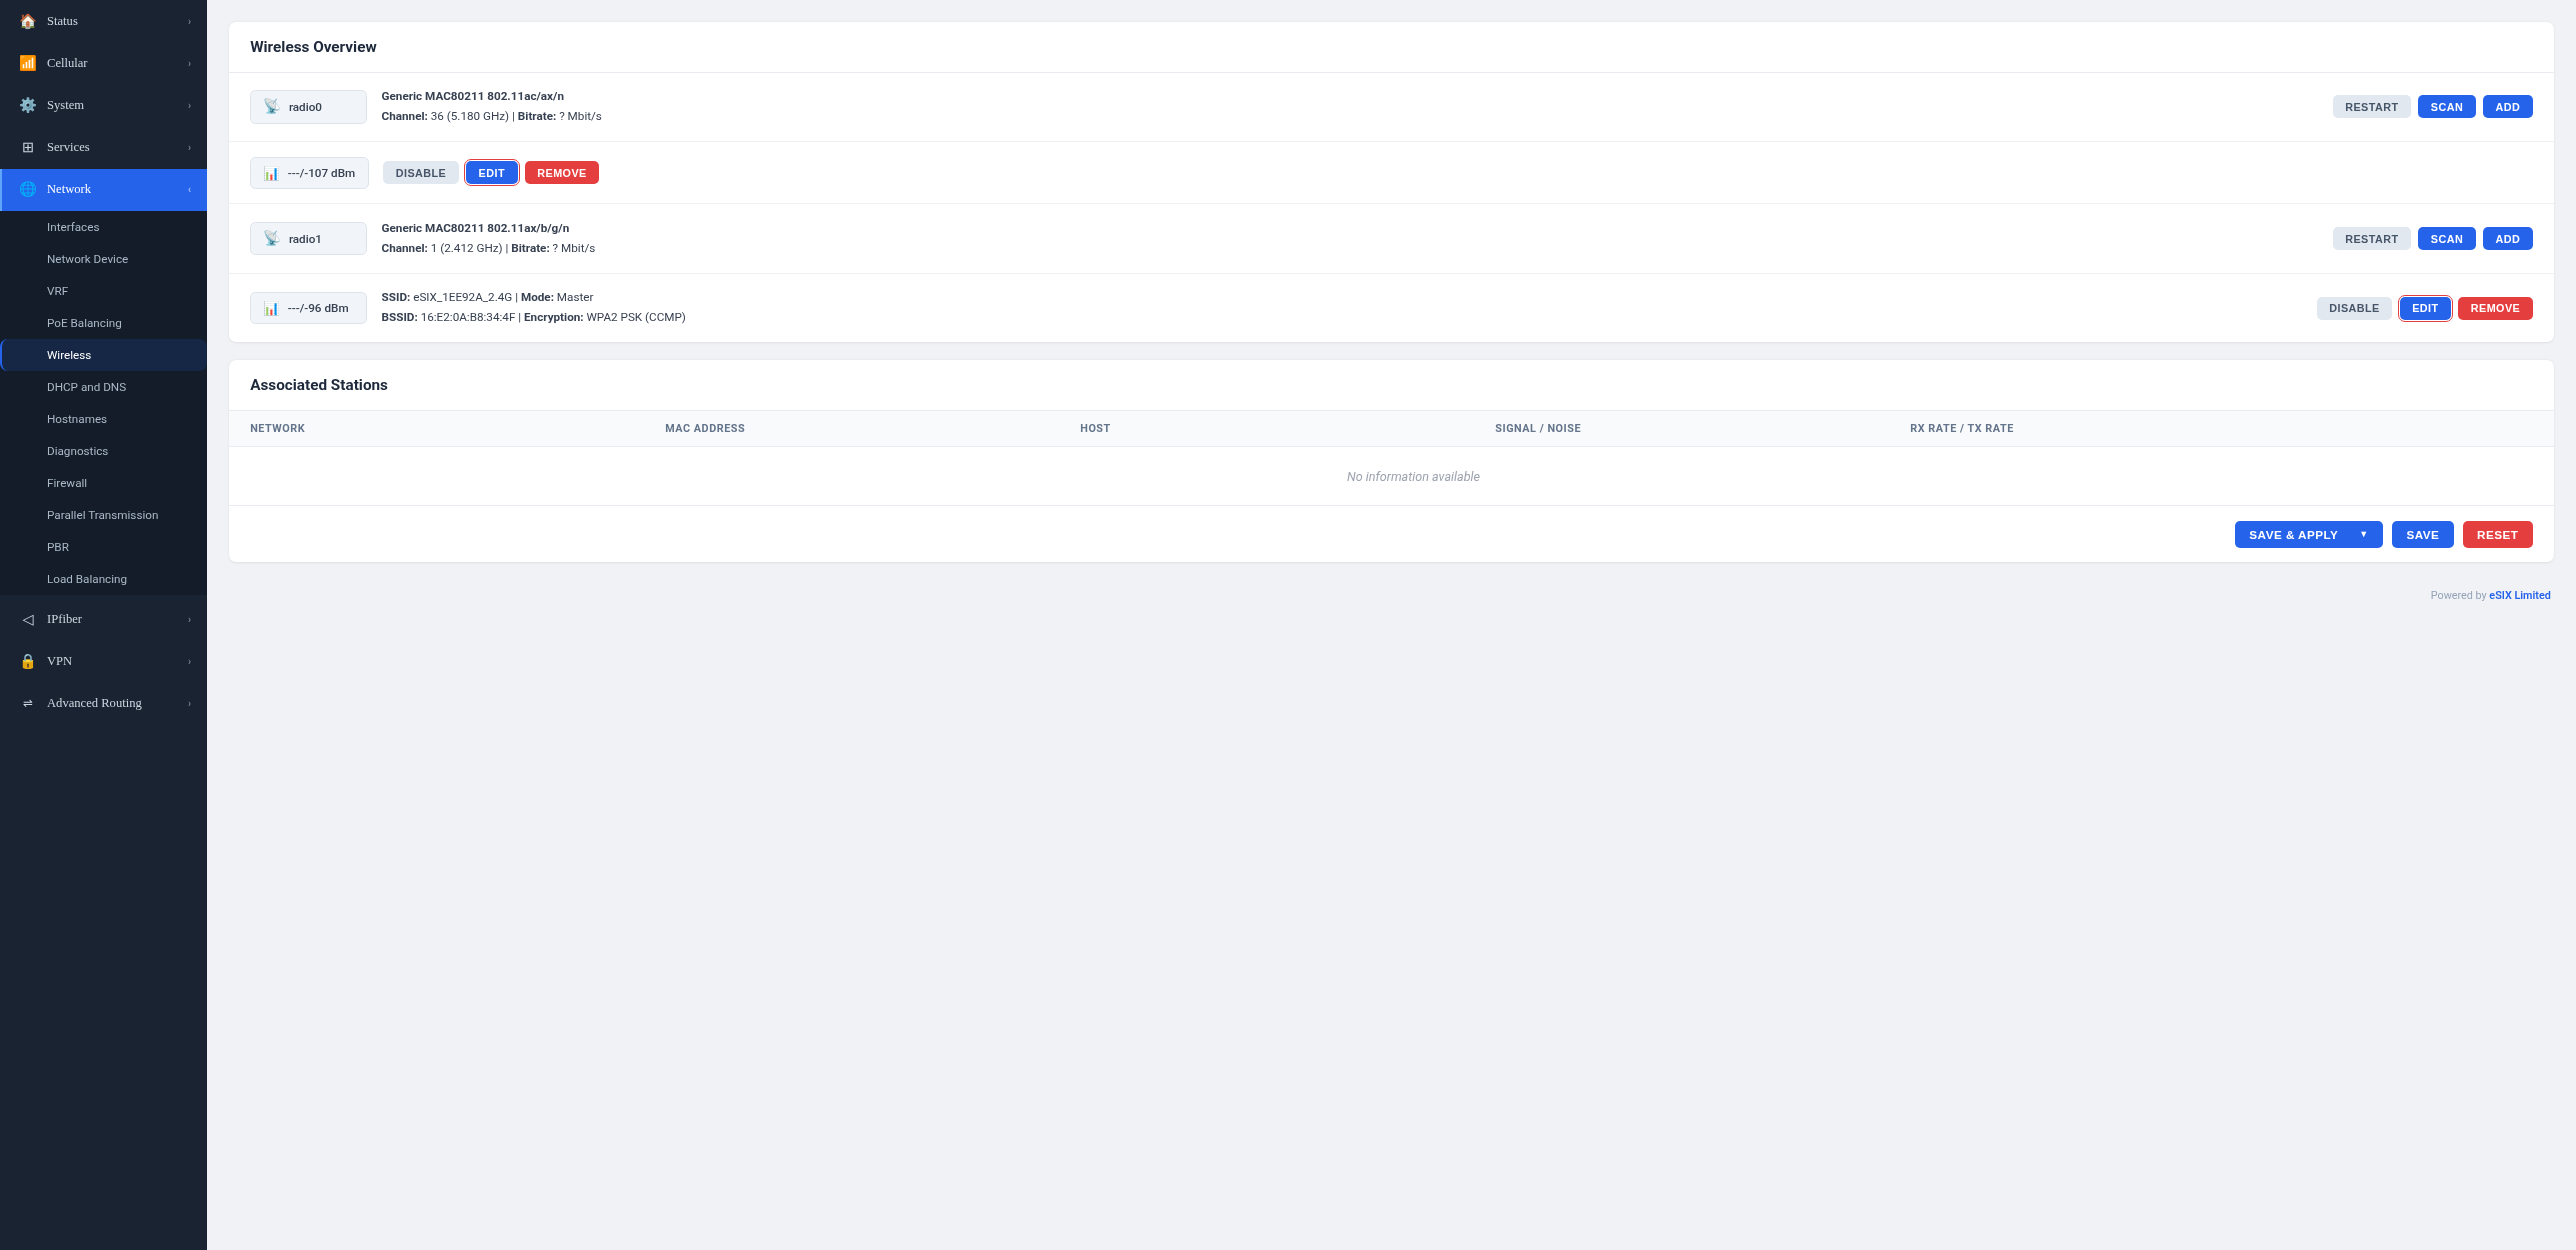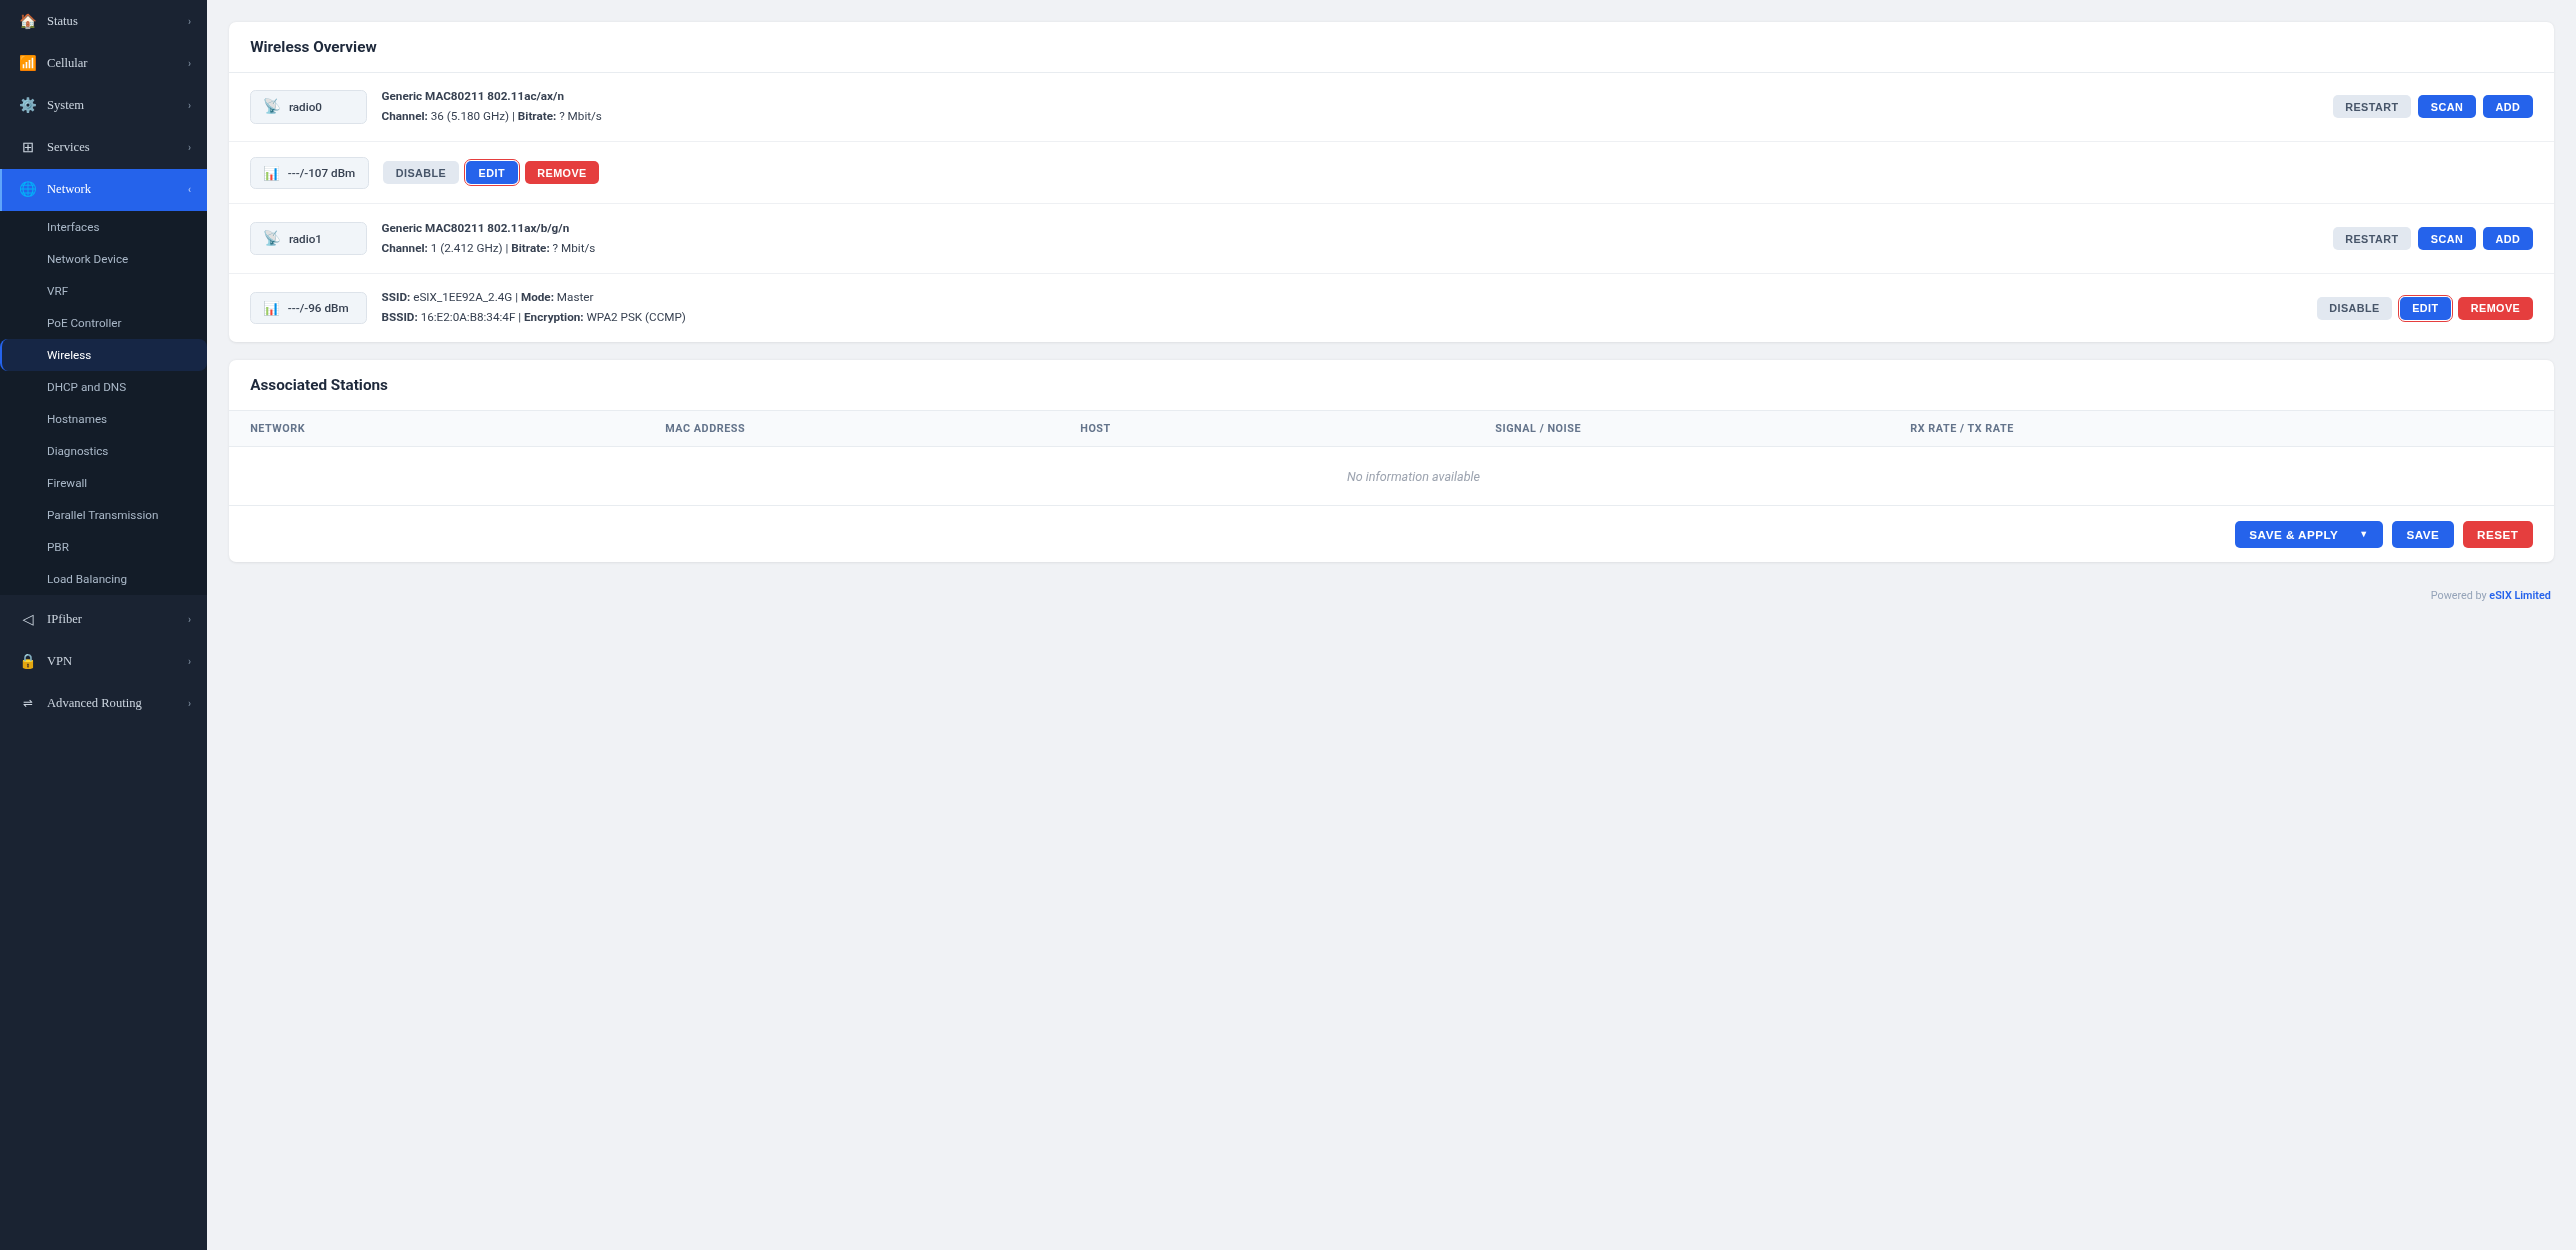--- a/index.html
+++ b/index.html
@@ -90,21 +90,21 @@
     <div class="sidebar-sub-item">
       <span>Interfaces</span>
     </div>
     <div class="sidebar-sub-item">
       <span>Network Device</span>
     </div>
     <div class="sidebar-sub-item">
       <span>VRF</span>
     </div>
     <div class="sidebar-sub-item">
-      <span>PoE Controller</span>
+      <span>PoE Balancing</span>
     </div>
     <div class="sidebar-sub-item active">
       <span>Wireless</span>
     </div>
     <div class="sidebar-sub-item">
       <span>DHCP and DNS</span>
     </div>
     <div class="sidebar-sub-item">
       <span>Hostnames</span>
     </div>

